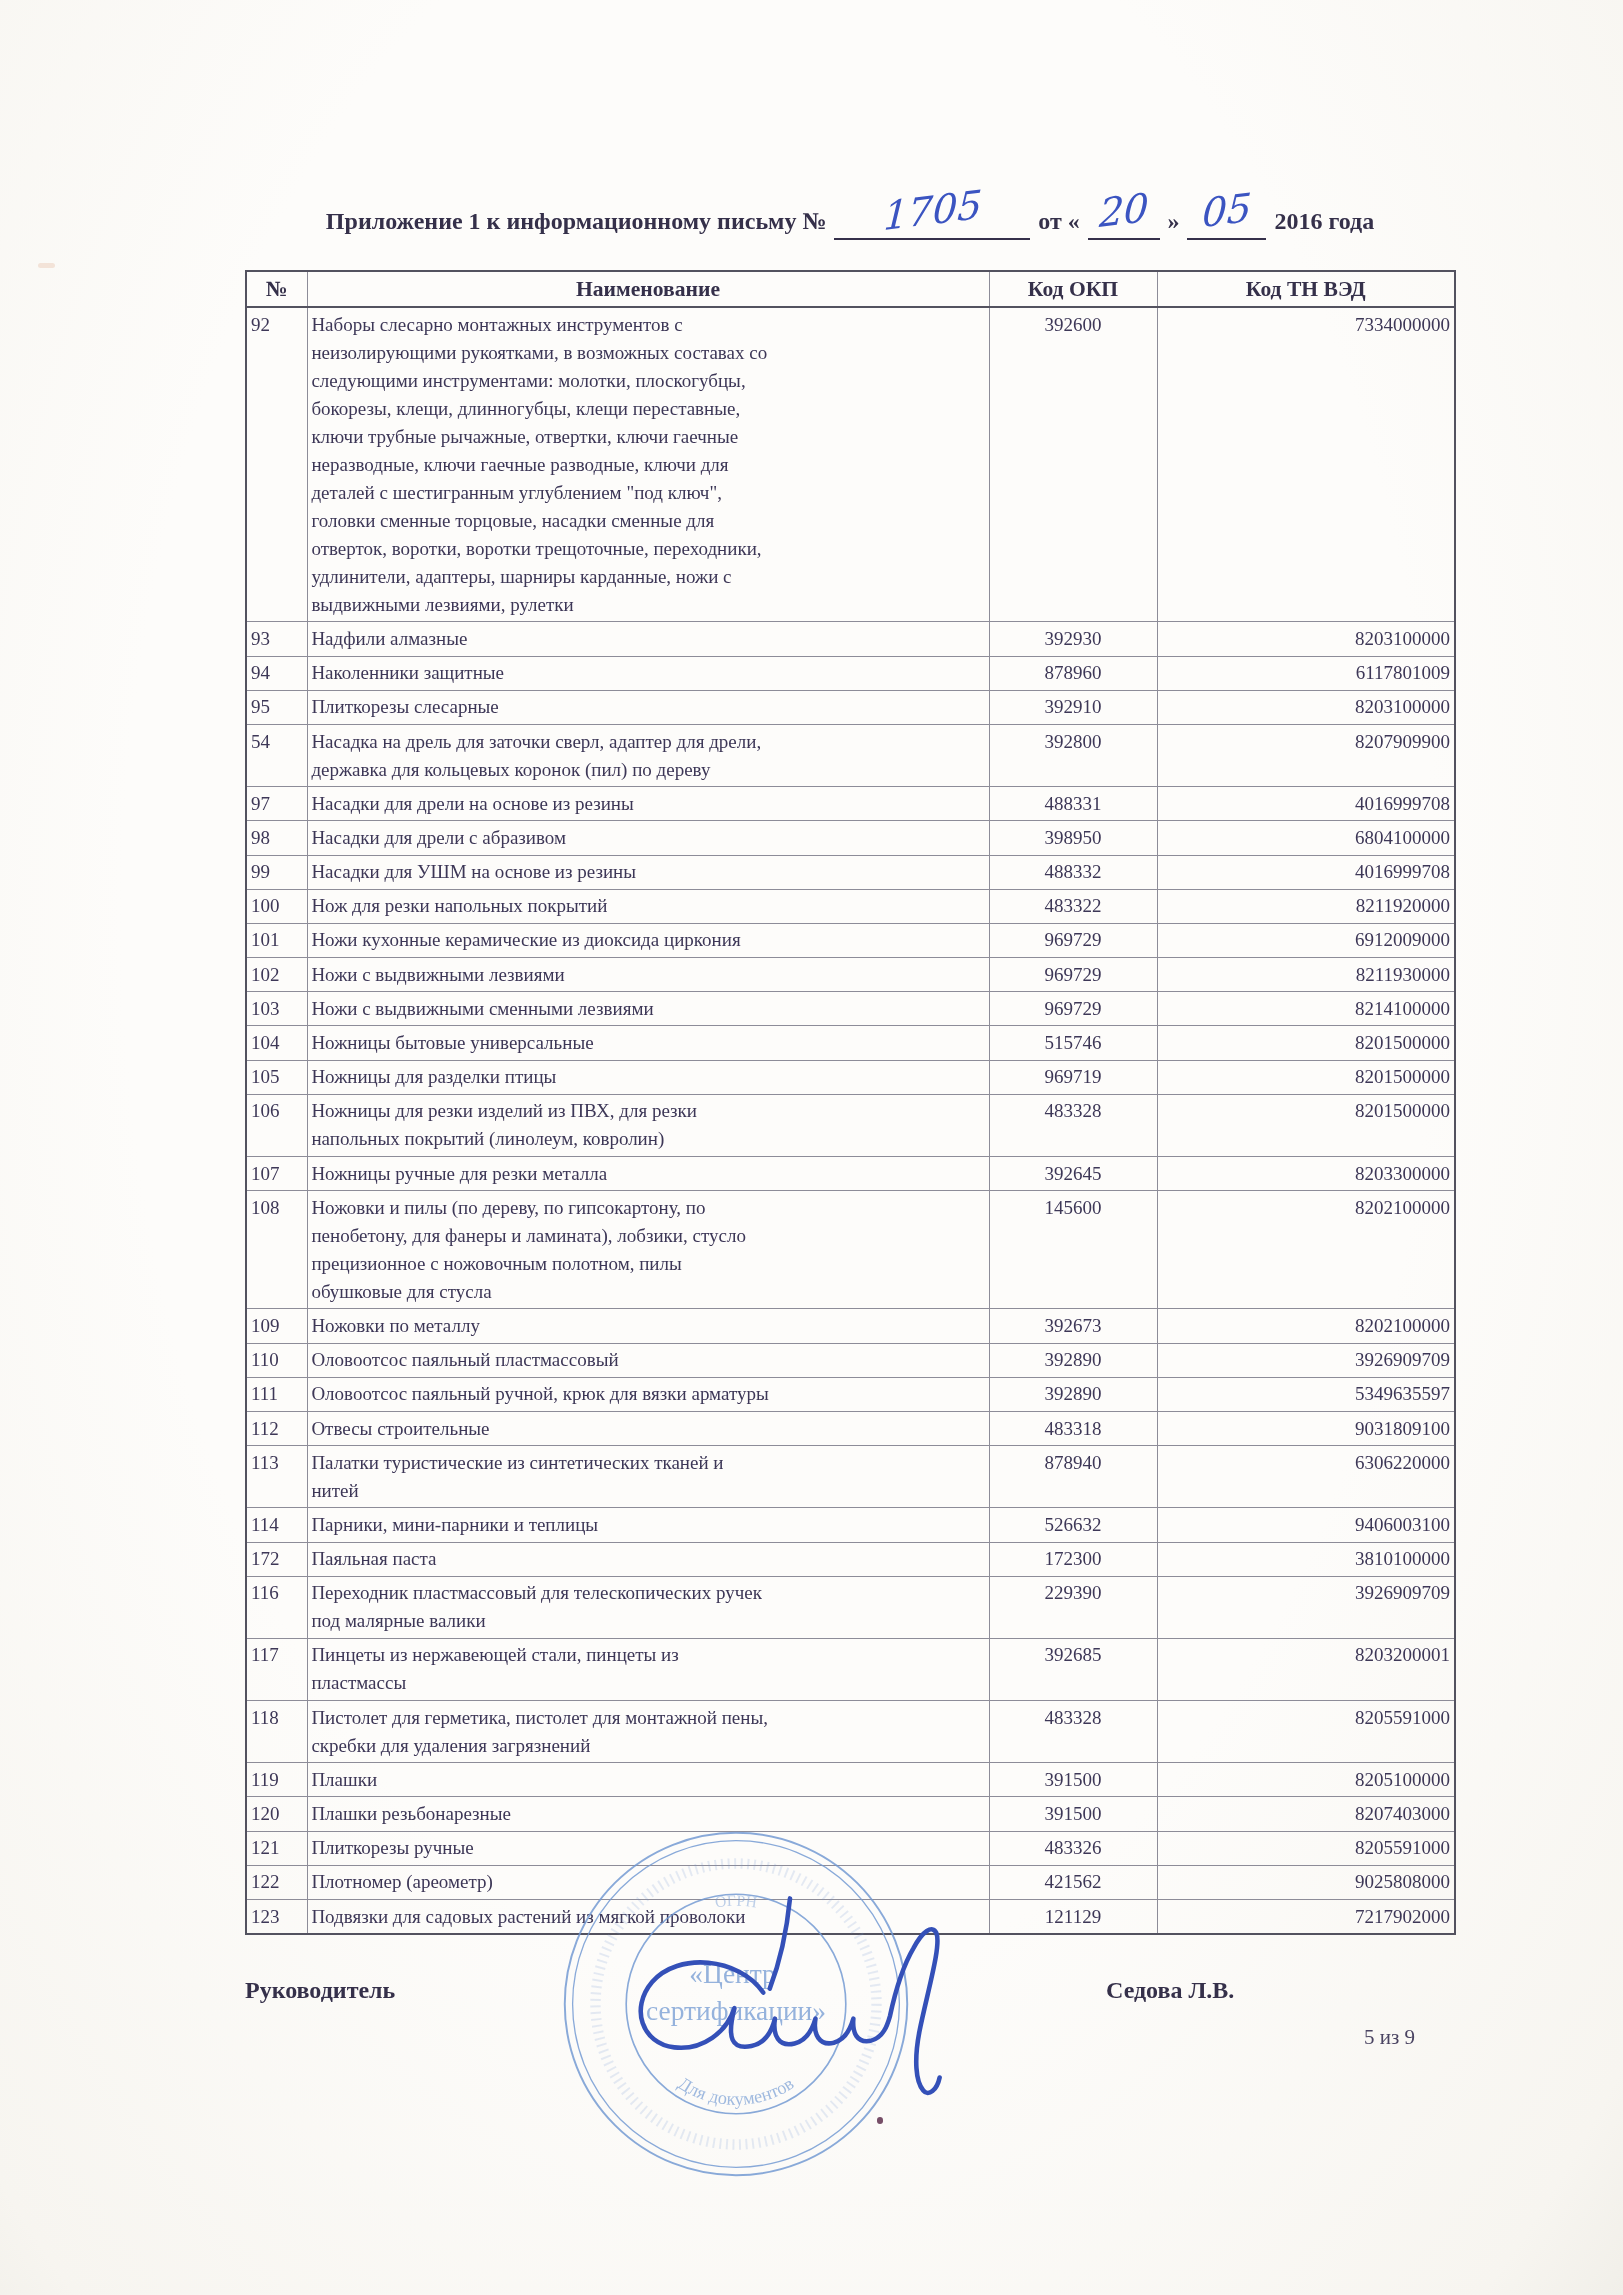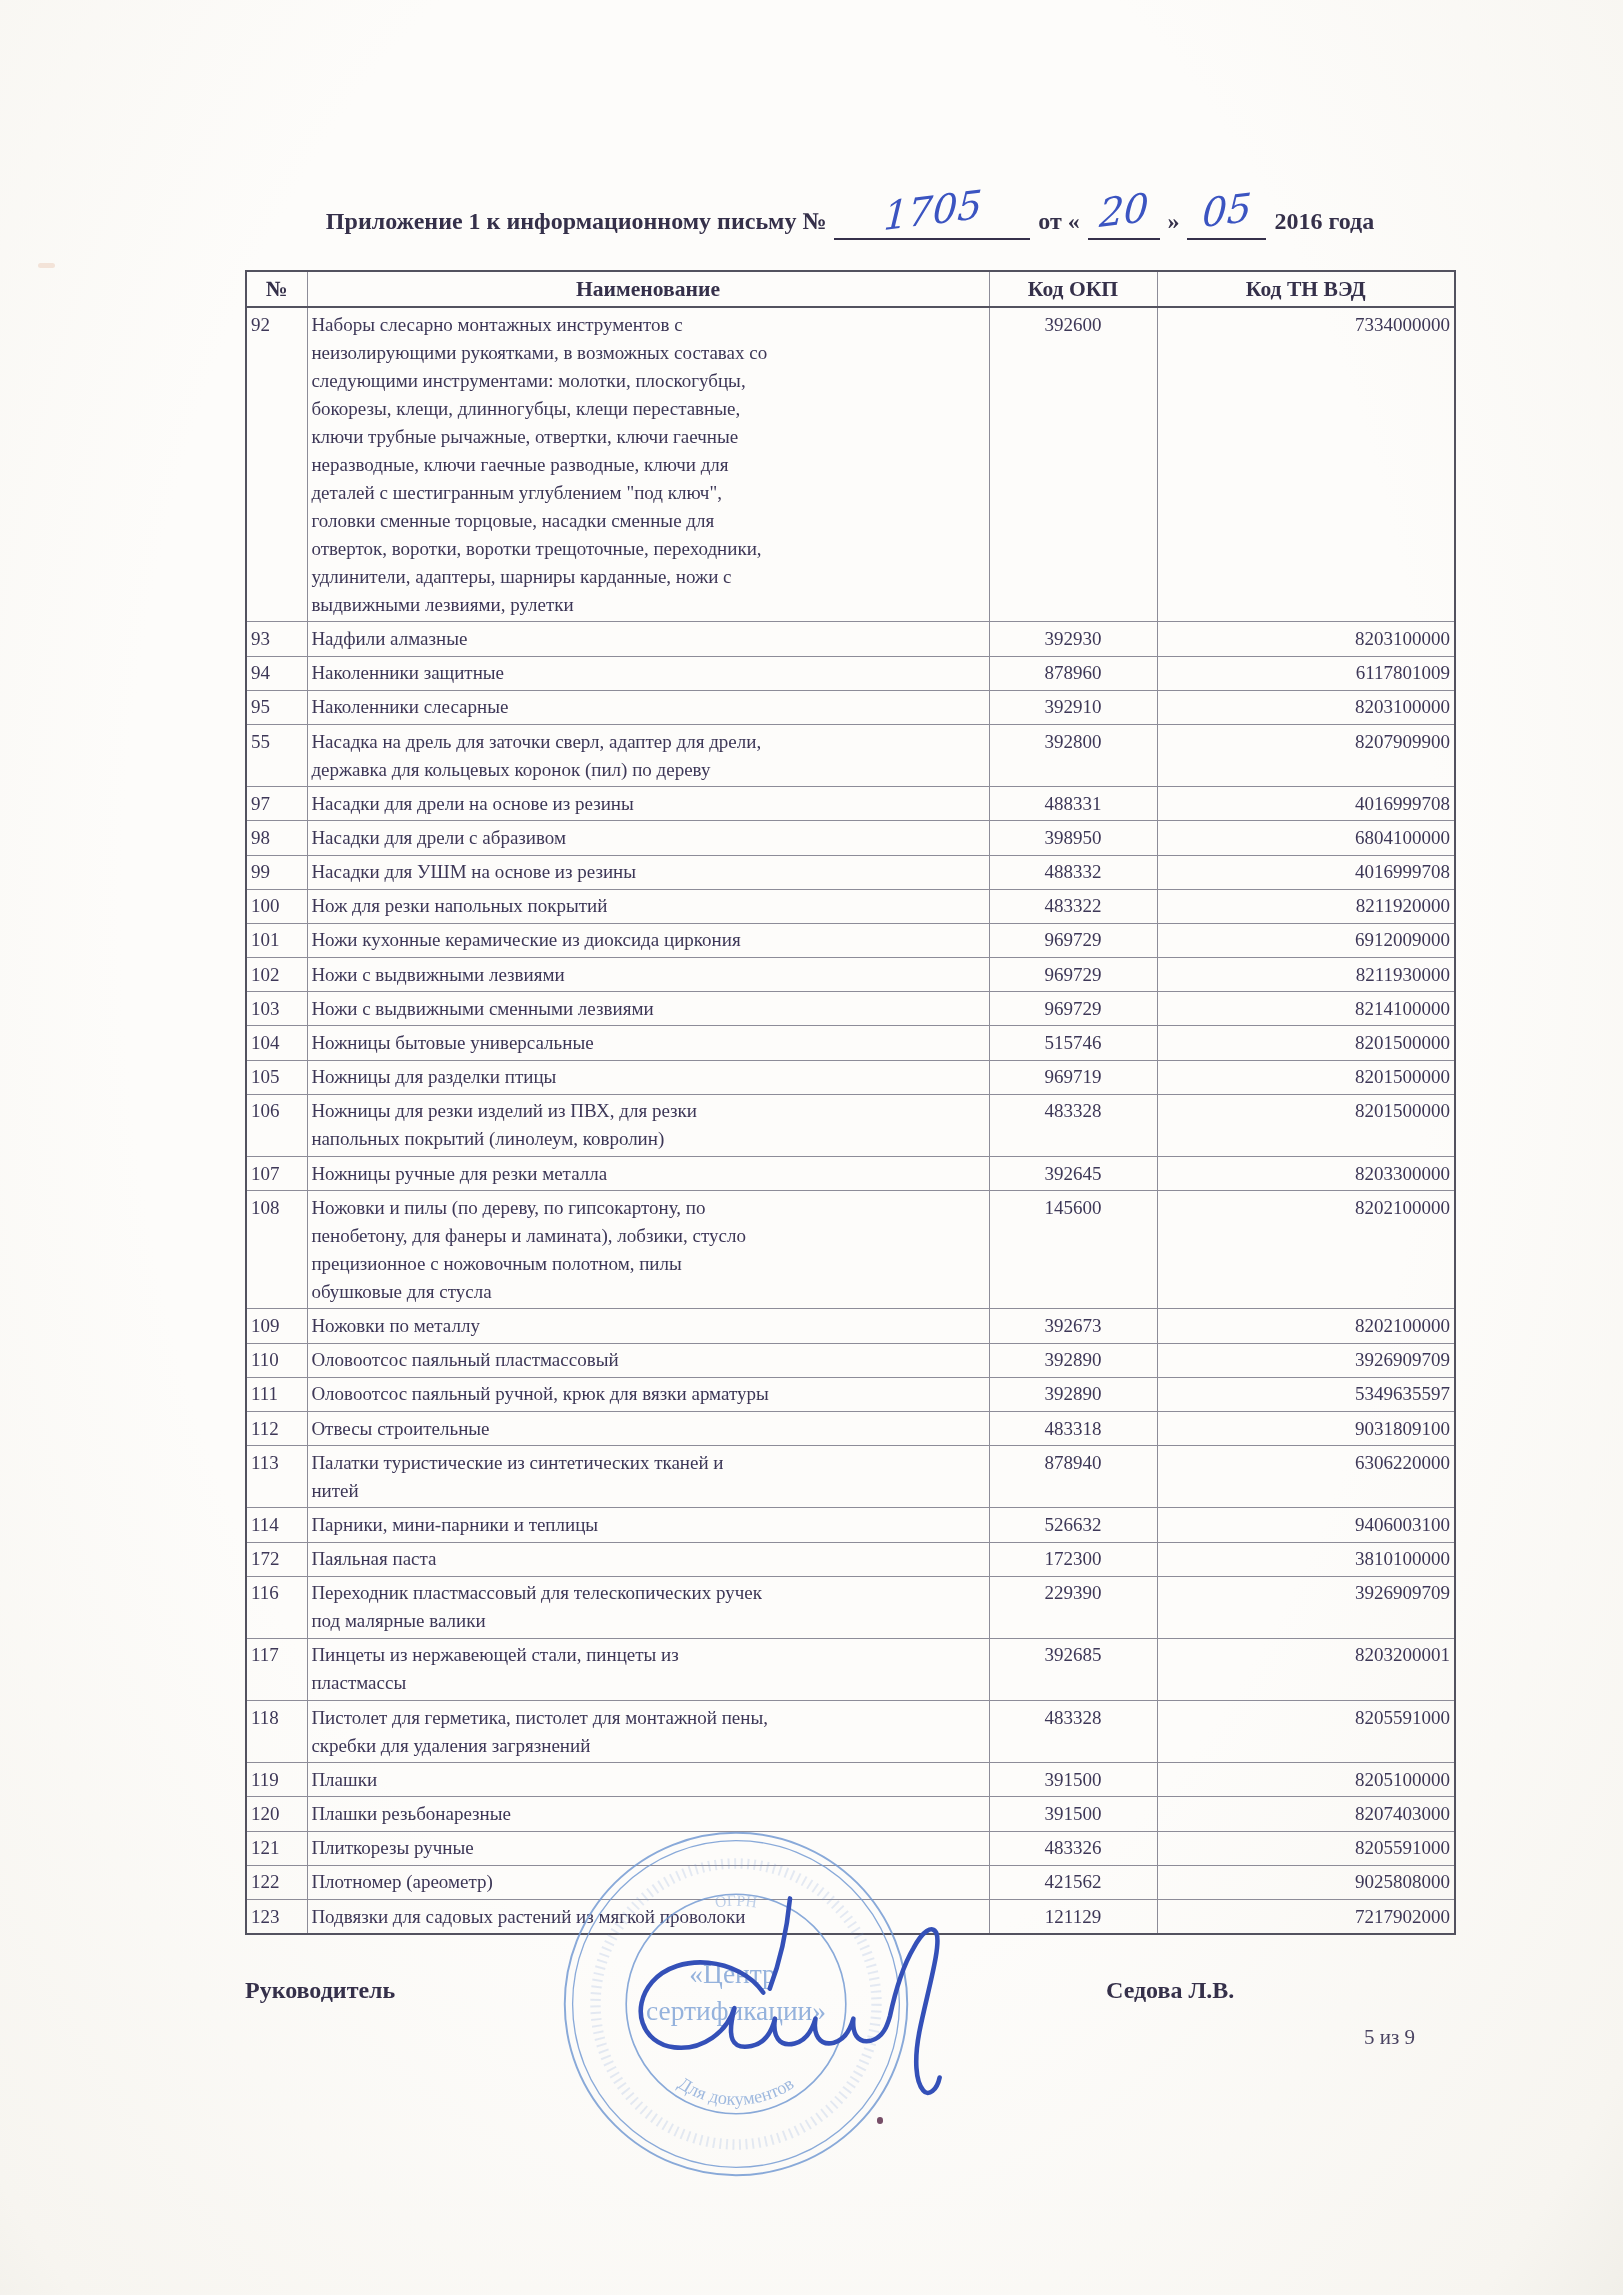--- a/index.html
+++ b/index.html
@@ -113,27 +113,27 @@
 
         <tr>
           <td class="c-num">94</td>
           <td class="c-name">Наколенники защитные</td>
           <td class="c-okp">878960</td>
           <td class="c-tnved">6117801009</td>
         </tr>
 
         <tr>
           <td class="c-num">95</td>
-          <td class="c-name">Наколенники слесарные</td>
+          <td class="c-name">Плиткорезы слесарные</td>
           <td class="c-okp">392910</td>
           <td class="c-tnved">8203100000</td>
         </tr>
 
         <tr>
-          <td class="c-num">55</td>
+          <td class="c-num">54</td>
           <td class="c-name">Насадка на дрель для заточки сверл, адаптер для дрели,
 державка для кольцевых коронок (пил) по дереву</td>
           <td class="c-okp">392800</td>
           <td class="c-tnved">8207909900</td>
         </tr>
 
         <tr>
           <td class="c-num">97</td>
           <td class="c-name">Насадки для дрели на основе из резины</td>
           <td class="c-okp">488331</td>

